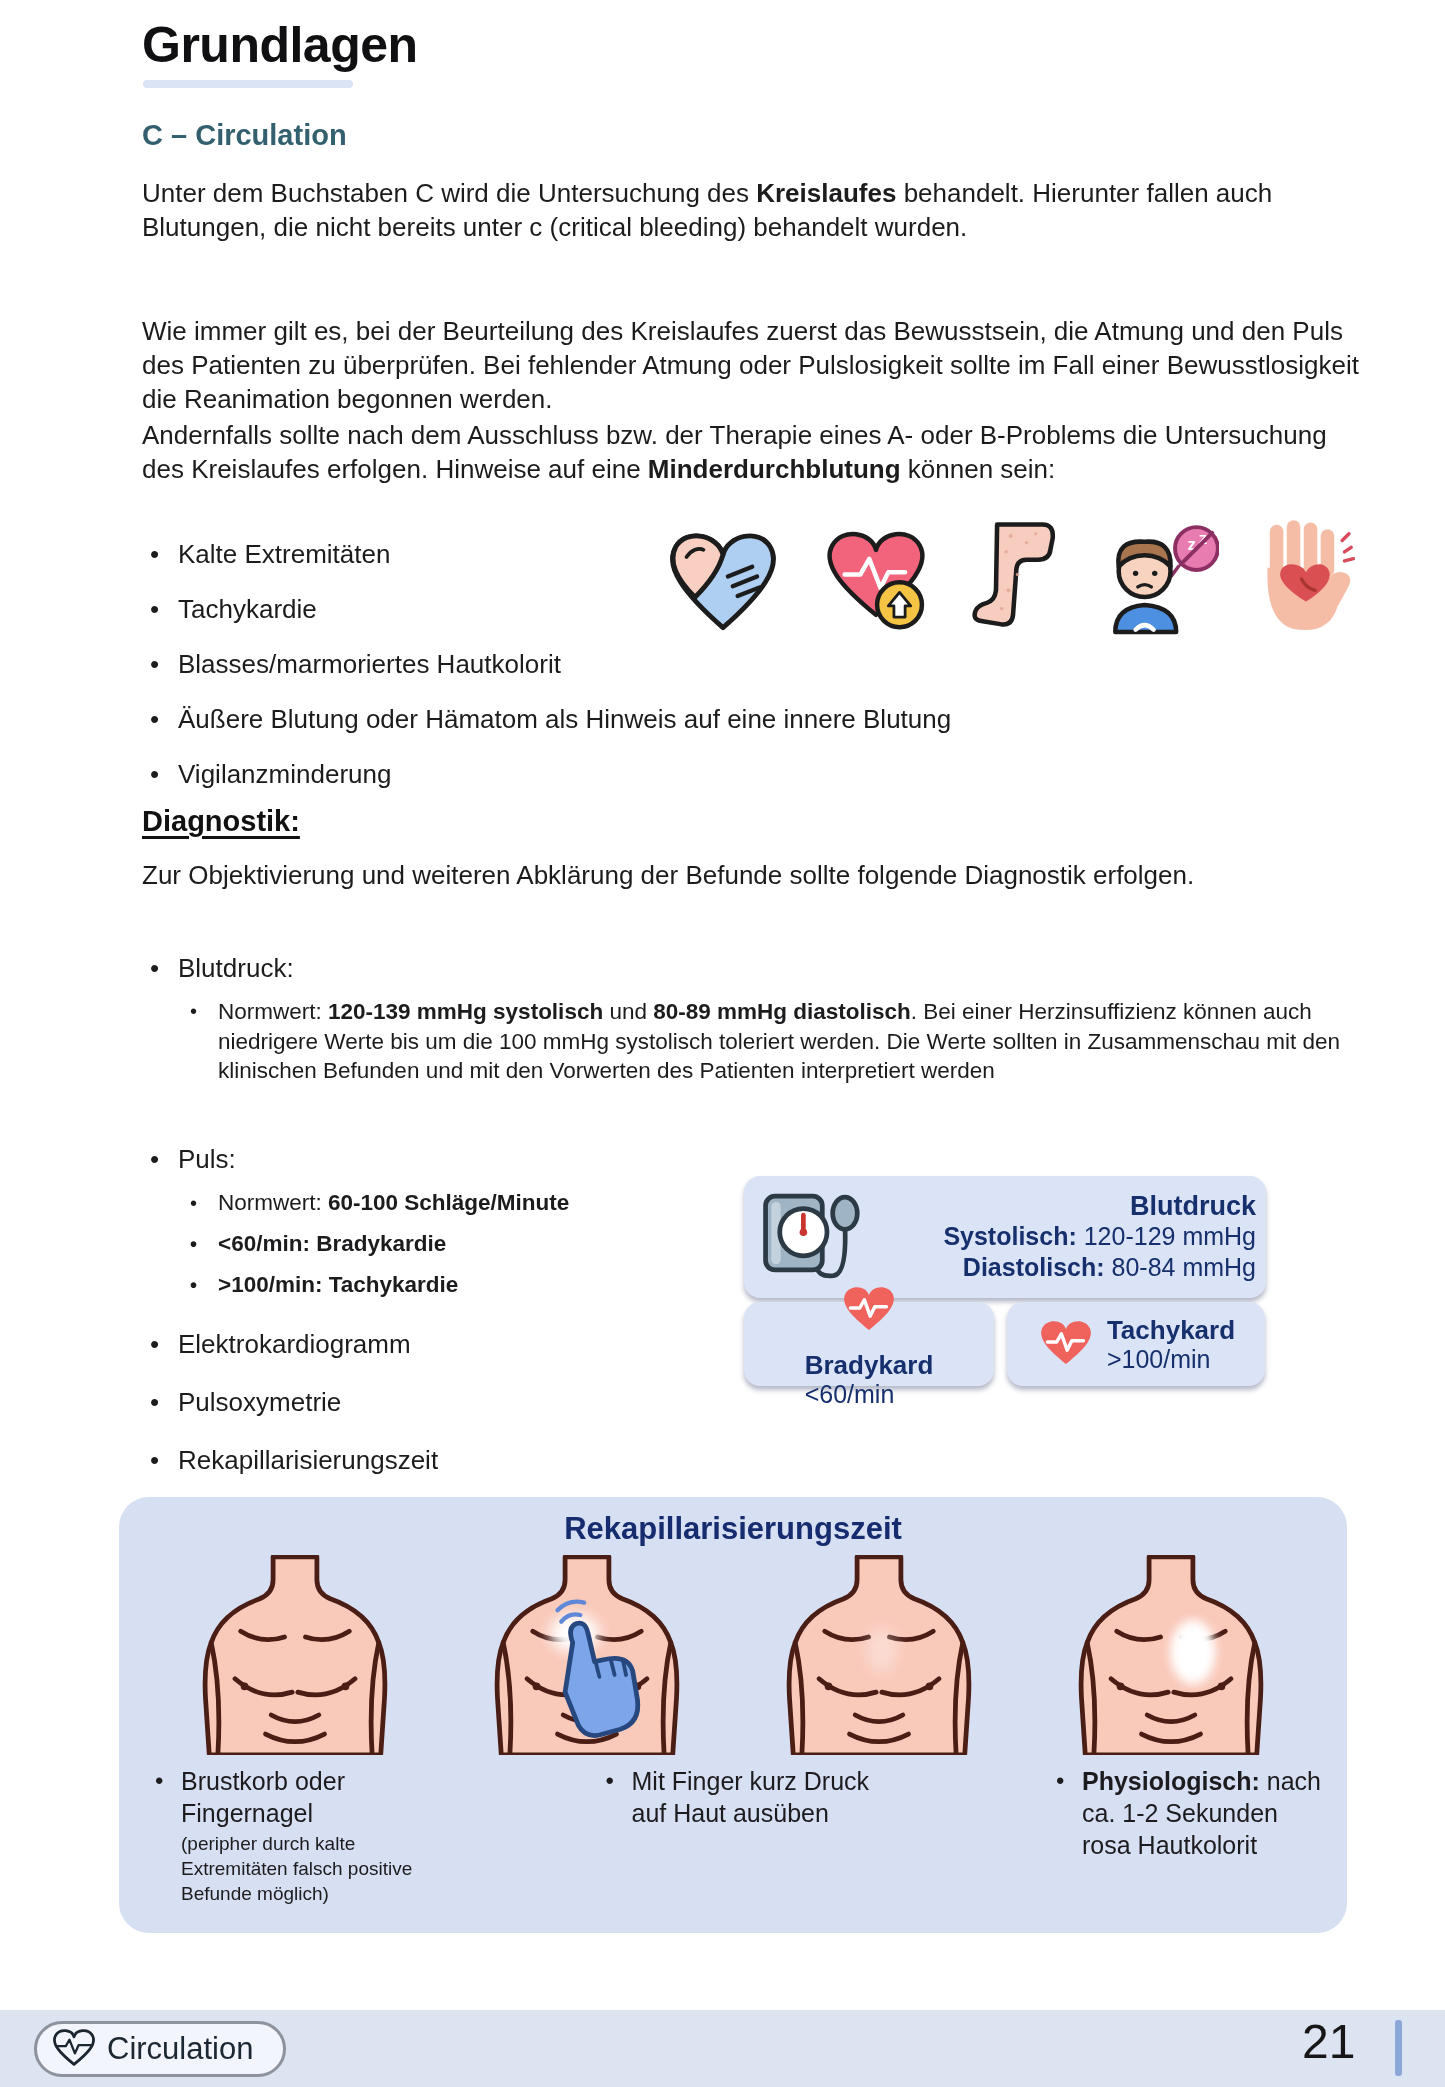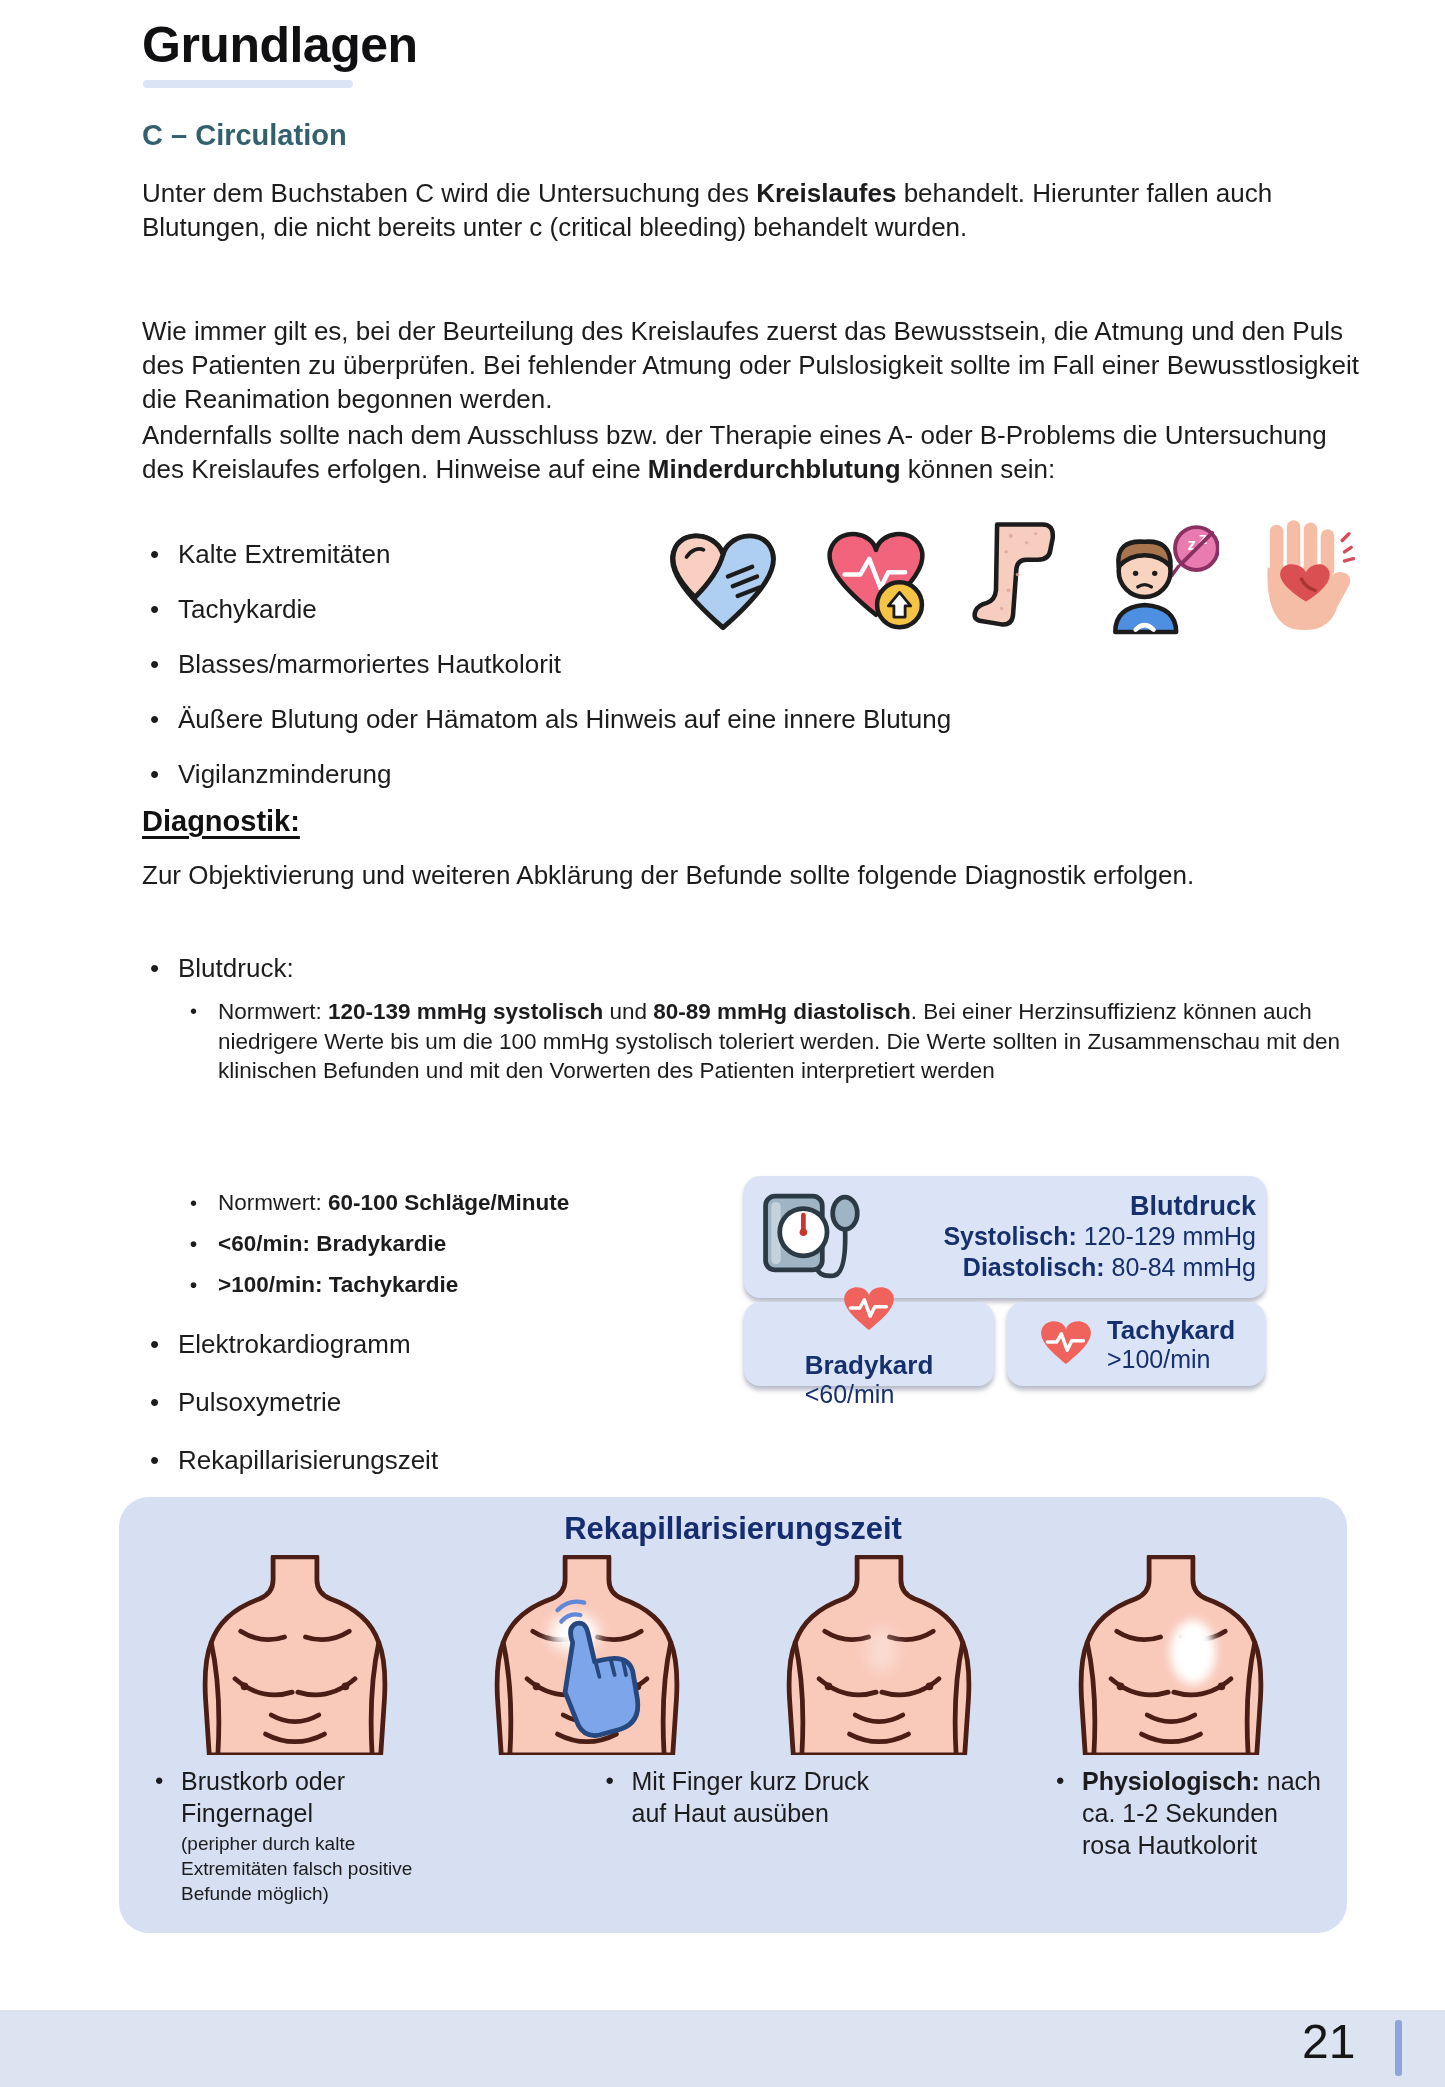--- a/index.html
+++ b/index.html
@@ -164,20 +164,23 @@
   <p class="abs para diag-intro">Zur Objektivierung und weiteren Abklärung der Befunde sollte folgende Diagnostik erfolgen.</p>
 
   <div class="abs single-li li-blutdruck">
     <div class="li-main">Blutdruck:</div>
   </div>
 
   <ul class="abs sub-bullets sub-norm">
     <li><span>Normwert: </span><span class="b">120-139 mmHg systolisch</span><span> und </span><span class="b">80-89 mmHg diastolisch</span><span>. Bei einer Herzinsuffizienz können auch niedrigere Werte bis um die 100 mmHg systolisch toleriert werden. Die Werte sollten in Zusammenschau mit den klinischen Befunden und mit den Vorwerten des Patienten interpretiert werden</span></li>
   </ul>
 
+  <div class="abs single-li li-puls">
+    <div class="li-main">Puls:</div>
+  </div>
 
   <ul class="abs sub-bullets sub-puls">
     <li><span>Normwert: </span><span class="b">60-100 Schläge/Minute</span></li>
     <li class="b">&lt;60/min: Bradykardie</li>
     <li class="b">&gt;100/min: Tachykardie</li>
   </ul>
 
   <ul class="abs bullets more-bullets">
     <li>Elektrokardiogramm</li>
     <li>Pulsoxymetrie</li>
@@ -311,17 +314,26 @@
       <div class="rekap-col">
         <div class="rk-li">Mit Finger kurz Druck auf Haut ausüben</div>
       </div>
       <div class="rekap-col">
         <div class="rk-li"><span class="b">Physiologisch:</span><span> nach ca. 1-2 Sekunden rosa Hautkolorit</span></div>
       </div>
     </div>
   </div>
 
   <div class="abs footer-strip">
+    <div class="footer-pill">
+      <span>
+        <svg width="46" height="42" viewBox="0 0 100 92">
+          <path d="M50 24 C46 8 18 4 9 22 C1 40 20 60 50 84 C80 60 99 40 91 22 C82 4 54 8 50 24 Z" fill="none" stroke="#1a2530" stroke-width="6" stroke-linejoin="round"></path>
+          <polyline points="14,44 32,44 40,30 52,60 60,42 86,42" fill="none" stroke="#1a2530" stroke-width="5" stroke-linecap="round" stroke-linejoin="round"></polyline>
+        </svg>
+      </span>
+      <span class="footer-pill-label">Circulation</span>
+    </div>
     <div class="page-number">21</div>
     <div class="footer-bar"></div>
   </div>
 
 </div>
 
 </body></html>

